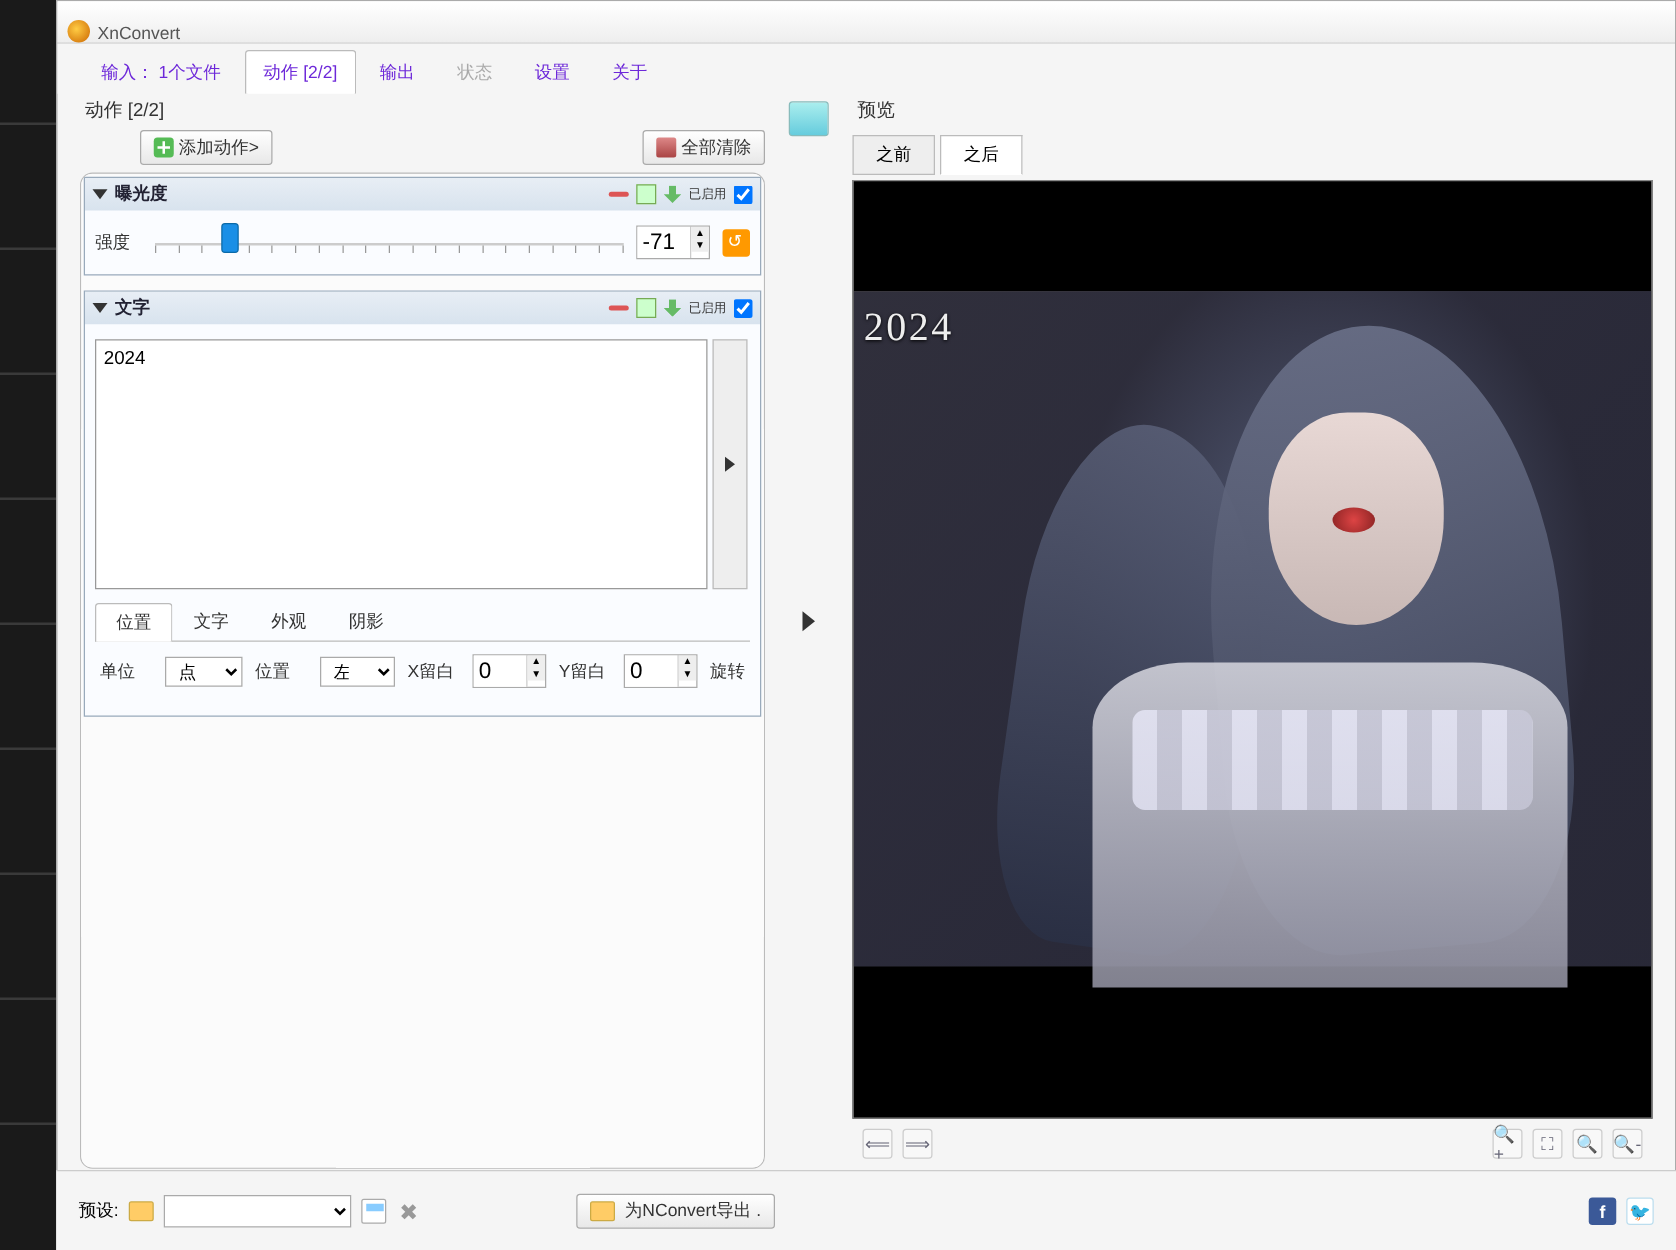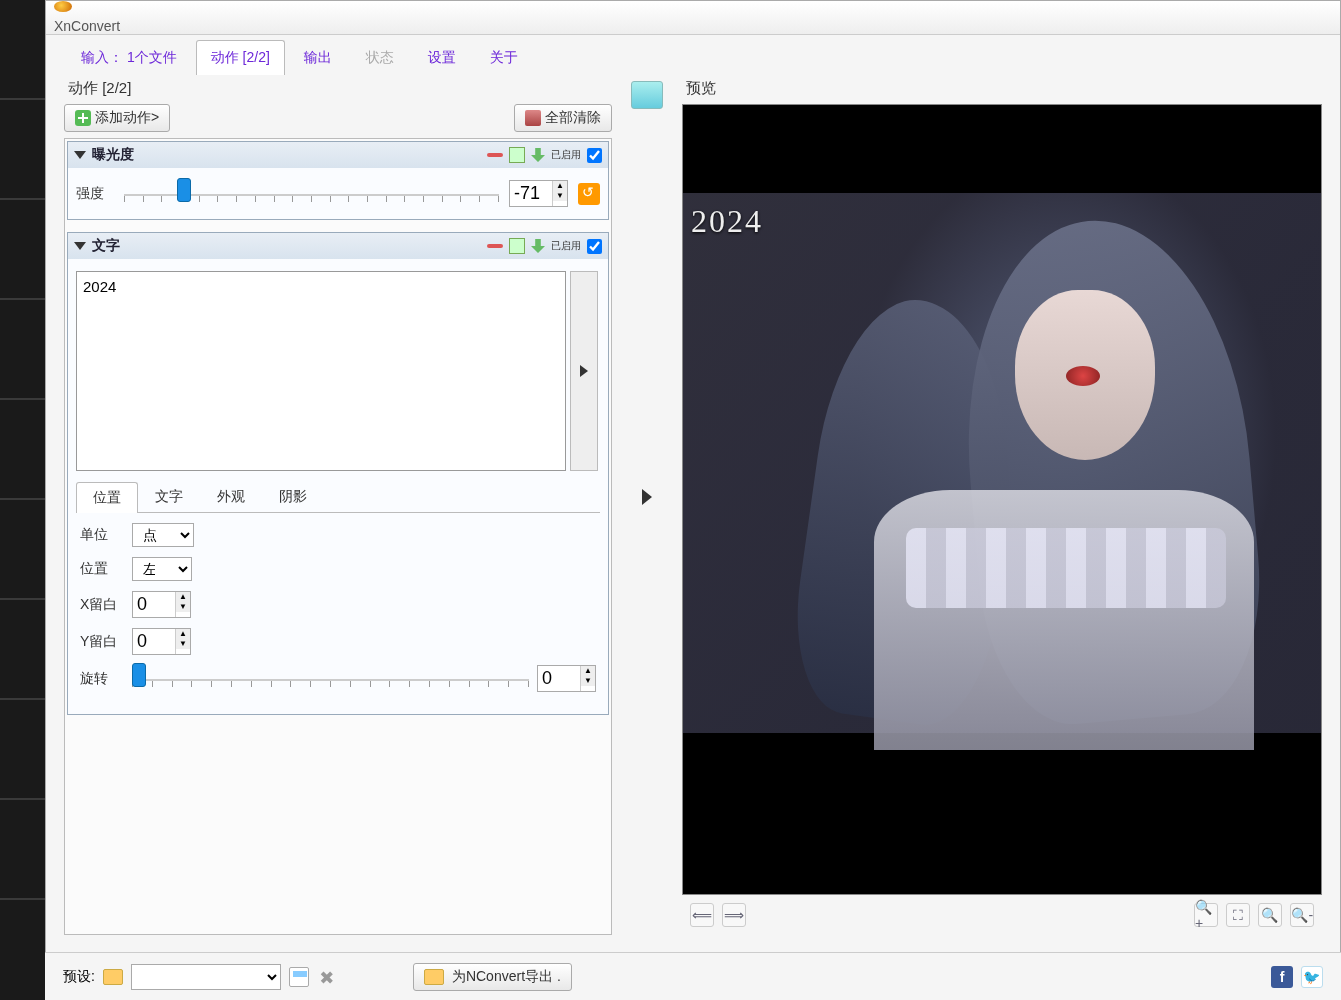--- a/index.html
+++ b/index.html
@@ -1,38 +1,38 @@
 <!DOCTYPE html>
 <html><head>
 <meta charset="utf-8">
 <style>
 * { box-sizing: border-box; margin: 0; padding: 0; font-family: "Microsoft YaHei", Arial, sans-serif; font-size: 14px; }
 body { background: #2a2a2a; width: 1341px; height: 1000px; overflow: hidden; position: relative; }
 .left-strip { position: absolute; left: 0; top: 0; width: 45px; height: 1000px; background: #1a1a1a; }
 .left-strip div { height: 100px; border-bottom: 2px solid #3a3a3a; }
 .window { position: absolute; left: 45px; top: 0; width: 1296px; height: 1000px; background: #f5f5f5; border: 1px solid #aaa; }
-.titlebar { height: 34px; background: linear-gradient(#fff,#eee); display: flex; align-items: flex-start; padding-left: 8px; gap: 6px; border-bottom: 1px solid #ccc; flex-direction: column; }
+.titlebar { height: 34px; background: linear-gradient(#fff,#eee); display: flex; align-items: flex-end; padding-left: 8px; gap: 6px; border-bottom: 1px solid #ccc; }
 .app-icon { width: 18px; height: 18px; background: radial-gradient(circle at 40% 40%, #ffcc44, #cc6600); border-radius: 50%; }
 .titlebar span { color: #555; }
 .tabs { height: 40px; display: flex; align-items: flex-end; padding: 0 20px; background: #f5f5f5; gap: 4px; }
 .tab { padding: 8px 14px; color: #6d28d9; cursor: pointer; border: 1px solid transparent; border-bottom: none; }
 .tab.active { background: #fff; border-color: #bbb; border-radius: 3px 3px 0 0; }
 .tab.disabled { color: #aaa; }
 .content { display: flex; height: 860px; padding: 0 18px; gap: 8px; }
 .left-col { width: 548px; display: flex; flex-direction: column; }
 .section-title { font-size: 15px; color: #333; padding: 4px 0 6px 4px; }
 .toolbar-row { display: flex; justify-content: space-between; margin-bottom: 6px; }
-.btn { display: inline-flex; align-items: center; gap: 4px; padding: 4px 10px; background: linear-gradient(#fff,#e8e8e8); border: 1px solid #aaa; border-radius: 3px; cursor: pointer; font-size: 14px; color: #333; }
+.btn { display: inline-flex; align-items: center; gap: 4px; padding: 4px 10px; background: linear-gradient(#fff,#e8e8e8); border: 1px solid #aaa; border-radius: 3px; cursor: pointer; font-size: 14px; color: #333; margin-left: 48px; }
 .small-icon { width: 16px; height: 16px; display: inline-block; }
 .plus-icon { background: #5b5; border-radius: 3px; position: relative; }
 .plus-icon::before, .plus-icon::after { content: ""; position: absolute; background: #fff; }
 .plus-icon::before { left: 7px; top: 3px; width: 2px; height: 10px; }
 .plus-icon::after { left: 3px; top: 7px; width: 10px; height: 2px; }
 .broom-icon { background: linear-gradient(#d88,#a44); border-radius: 2px; }
-.actions-list { flex: 1; border: 1px solid #bbb; background: #fbfbfb; border-radius: 0; padding: 2px; overflow-y: auto; }
+.actions-list { flex: 1; border: 1px solid #bbb; background: #fbfbfb; border-radius: 10px; padding: 2px; overflow-y: auto; }
 .action-panel { border: 1px solid #9ab; margin-bottom: 12px; background: #fafcff; }
 .action-header { display: flex; align-items: center; background: linear-gradient(#e8eef5,#d8e3ee); padding: 4px 6px; gap: 6px; }
 .chevron { width: 0; height: 0; border-left: 6px solid transparent; border-right: 6px solid transparent; border-top: 8px solid #333; cursor: pointer; }
 .action-title { font-weight: bold; flex: 1; color: #223; }
 .hdr-icons { display: flex; align-items: center; gap: 6px; }
 .minus-ico { width: 16px; height: 4px; background: #d55; border-radius: 2px; cursor: pointer; }
 .copy-ico { width: 16px; height: 16px; border: 1px solid #7a5; background: #cfc; cursor: pointer; }
 .down-ico { width: 14px; height: 14px; background: #6b6; clip-path: polygon(30% 0,70% 0,70% 50%,100% 50%,50% 100%,0 50%,30% 50%); cursor: pointer; }
 .enabled-label { font-size: 10px; color: #333; }
 .chk { width: 15px; height: 15px; }
@@ -51,21 +51,21 @@
 .reset-ico { width: 22px; height: 22px; background: #f90; border-radius: 3px; position: relative; cursor: pointer; }
 .reset-ico::after { content: "↺"; color: #fff; position: absolute; left: 4px; top: 1px; font-size: 14px; }
 .text-input-area { width: calc(100% - 34px); height: 200px; border: 1px solid #999; padding: 6px; font-size: 15px; resize: none; background: #fff; }
 .text-row { display: flex; gap: 4px; }
 .side-btns { width: 28px; display: flex; flex-direction: column; border: 1px solid #bbb; background: #eee; }
 .side-btns .expand { flex: 1; display: flex; align-items: center; justify-content: center; cursor: pointer; }
 .side-btns .expand::after { content: ""; border-top: 6px solid transparent; border-bottom: 6px solid transparent; border-left: 8px solid #333; }
 .sub-tabs { display: flex; border-bottom: 1px solid #bbb; margin-top: 10px; }
 .sub-tab { padding: 6px 16px; color: #333; cursor: pointer; border: 1px solid transparent; border-bottom: none; }
 .sub-tab.active { background: #fff; border-color: #bbb; border-radius: 3px 3px 0 0; position: relative; top: 1px; }
-.form-grid { padding: 10px 4px; display: flex; flex-direction: column; gap: 10px; }
+.form-grid { padding: 10px 4px; display: flex; flex-direction: row; gap: 10px; align-items: center; }
 .form-row { display: flex; align-items: center; gap: 8px; }
 .form-label { width: 44px; color: #333; }
 select { border: 1px solid #aaa; padding: 2px 20px 2px 6px; background: #fff; font-size: 14px; }
 .mid-gap { width: 54px; display: flex; flex-direction: column; align-items: center; justify-content: flex-start; padding-top: 6px; gap: 380px; }
 .pic-ico { width: 32px; height: 28px; background: linear-gradient(#aee, #6cd); border: 1px solid #8bb; border-radius: 3px; cursor: pointer; }
 .collapse-arrow { width: 0; height: 0; border-top: 8px solid transparent; border-bottom: 8px solid transparent; border-left: 10px solid #333; cursor: pointer; }
 .right-col { flex: 1; display: flex; flex-direction: column; }
 .prev-tabs { display: flex; gap: 4px; margin: 4px 0; }
 .prev-tab { padding: 6px 18px; border: 1px solid #bbb; background: #eee; cursor: pointer; }
 .prev-tab.active { background: #fff; border-bottom-color: #fff; }
@@ -77,21 +77,21 @@
 .hair1 { position: absolute; left: 45%; top: 5%; width: 280px; height: 500px; background: linear-gradient(180deg, #6a7088, #3a4055); border-radius: 50% 50% 30% 30%; transform: rotate(-5deg); opacity: 0.9; }
 .hair2 { position: absolute; left: 20%; top: 20%; width: 200px; height: 420px; background: linear-gradient(180deg, #5a6078, #2a3045); border-radius: 40% 60% 30% 30%; transform: rotate(8deg); opacity: 0.85; }
 .face { position: absolute; left: 52%; top: 18%; width: 140px; height: 170px; background: linear-gradient(#e8d8d5, #c8b8b5); border-radius: 45% 45% 50% 50%; }
 .eye { position: absolute; left: 60%; top: 32%; width: 34px; height: 20px; background: radial-gradient(circle, #d44, #822); border-radius: 50%; }
 .dress { position: absolute; left: 30%; top: 55%; width: 380px; height: 260px; background: linear-gradient(#d8d8e0, #9898a8); border-radius: 20% 20% 0 0; opacity: 0.85; }
 .ruffle { position: absolute; left: 35%; top: 62%; width: 320px; height: 80px; background: repeating-linear-gradient(90deg, #eef 0 20px, #ccd 20px 40px); border-radius: 10px; opacity: 0.7; }
 .watermark { position: absolute; left: 8px; top: 98px; color: #eee; font-size: 32px; font-family: serif; letter-spacing: 2px; text-shadow: 0 1px 3px #000; }
 .preview-toolbar { height: 40px; display: flex; align-items: center; justify-content: space-between; padding: 0 8px; }
 .nav-btns, .zoom-btns { display: flex; gap: 8px; }
 .tb-ico { width: 24px; height: 24px; border: 1px solid #ccc; background: #f8f8f8; border-radius: 3px; display: flex; align-items: center; justify-content: center; cursor: pointer; font-size: 14px; color: #667; }
-.footer { position: absolute; left: 45px; bottom: 0; width: 1296px; height: 48px; border-top: 1px solid #ccc; background: #f5f5f5; display: flex; align-items: center; padding: 0 18px; gap: 8px; }
+.footer { position: absolute; left: 45px; bottom: 0; width: 1296px; height: 64px; border-top: 1px solid #ccc; background: #f5f5f5; display: flex; align-items: center; padding: 0 18px; gap: 8px; }
 .footer .spacer { flex: 1; }
 .fb-ico { width: 22px; height: 22px; background: #3b5998; color: #fff; display: flex; align-items: center; justify-content: center; font-weight: bold; border-radius: 3px; cursor: pointer; }
 .tw-ico { width: 22px; height: 22px; background: #fff; border: 1px solid #bde; color: #5cf; display: flex; align-items: center; justify-content: center; border-radius: 3px; cursor: pointer; }
 .folder-ico { width: 20px; height: 16px; background: #fc6; border: 1px solid #ca4; border-radius: 2px; cursor: pointer; }
 .save-ico { width: 20px; height: 20px; background: #fff; border: 1px solid #aaa; border-radius: 2px; position: relative; cursor: pointer; }
 .save-ico::after { content:""; position:absolute; left:3px; top:3px; width:14px; height:6px; background:#8cf; }
 .del-ico { width: 20px; height: 20px; color: #999; font-size: 18px; cursor: pointer; text-align:center; }
 .preset-combo { width: 150px; height: 26px; border: 1px solid #aaa; background: #fff; }
 </style>
 </head>
@@ -295,20 +295,24 @@
       </div>
     </div>
 
     <div class="mid-gap">
       <span class="pic-ico"></span>
       <span class="collapse-arrow"></span>
     </div>
 
     <div class="right-col">
       <div class="section-title">预览</div>
+      <div class="prev-tabs">
+        <div class="prev-tab">之前</div>
+        <div class="prev-tab active">之后</div>
+      </div>
       <div class="preview-box">
         <div class="preview-img">
           <div class="hair2"></div>
           <div class="hair1"></div>
           <div class="face"></div>
           <div class="eye"></div>
           <div class="dress"></div>
           <div class="ruffle"></div>
         </div>
         <div class="watermark">2024</div>

